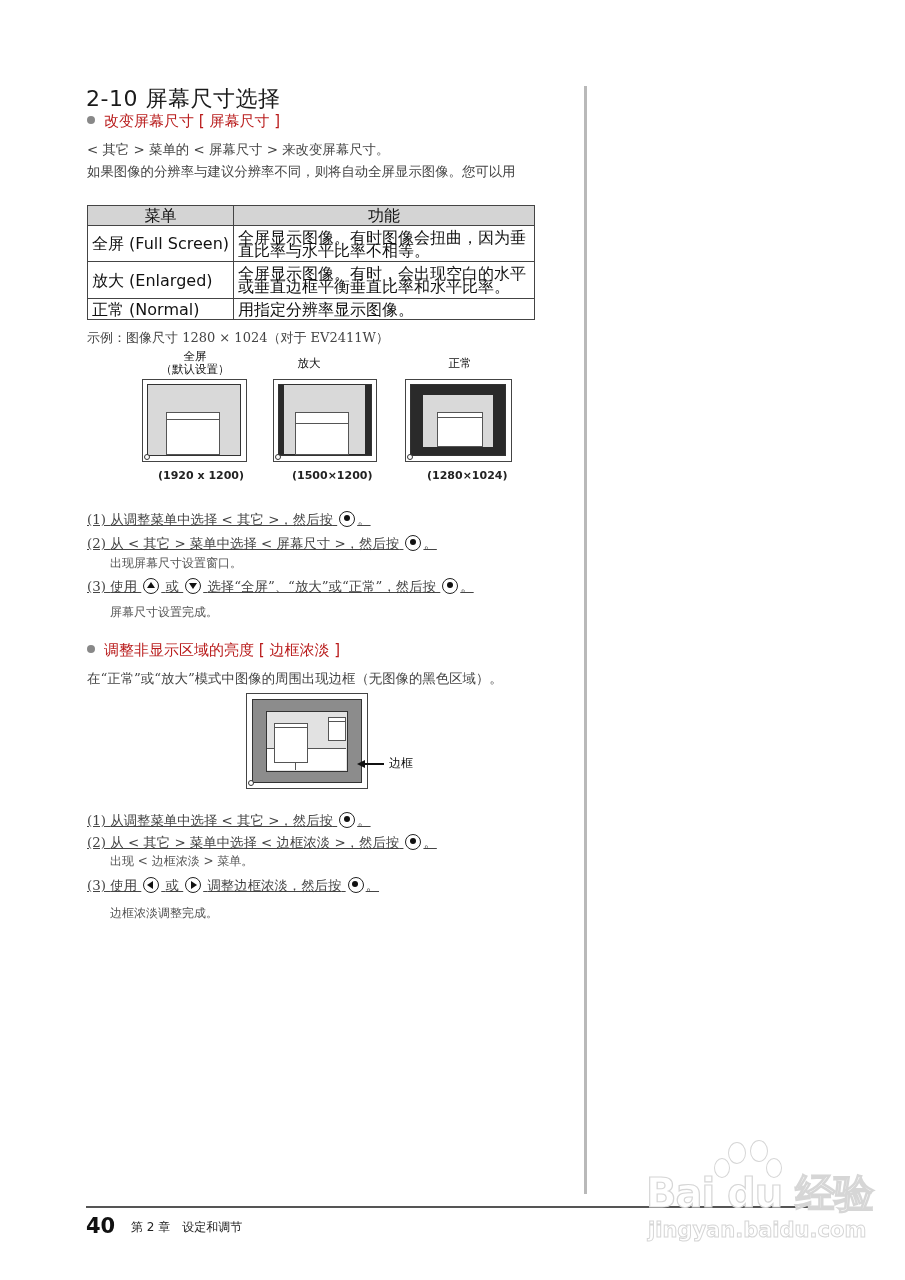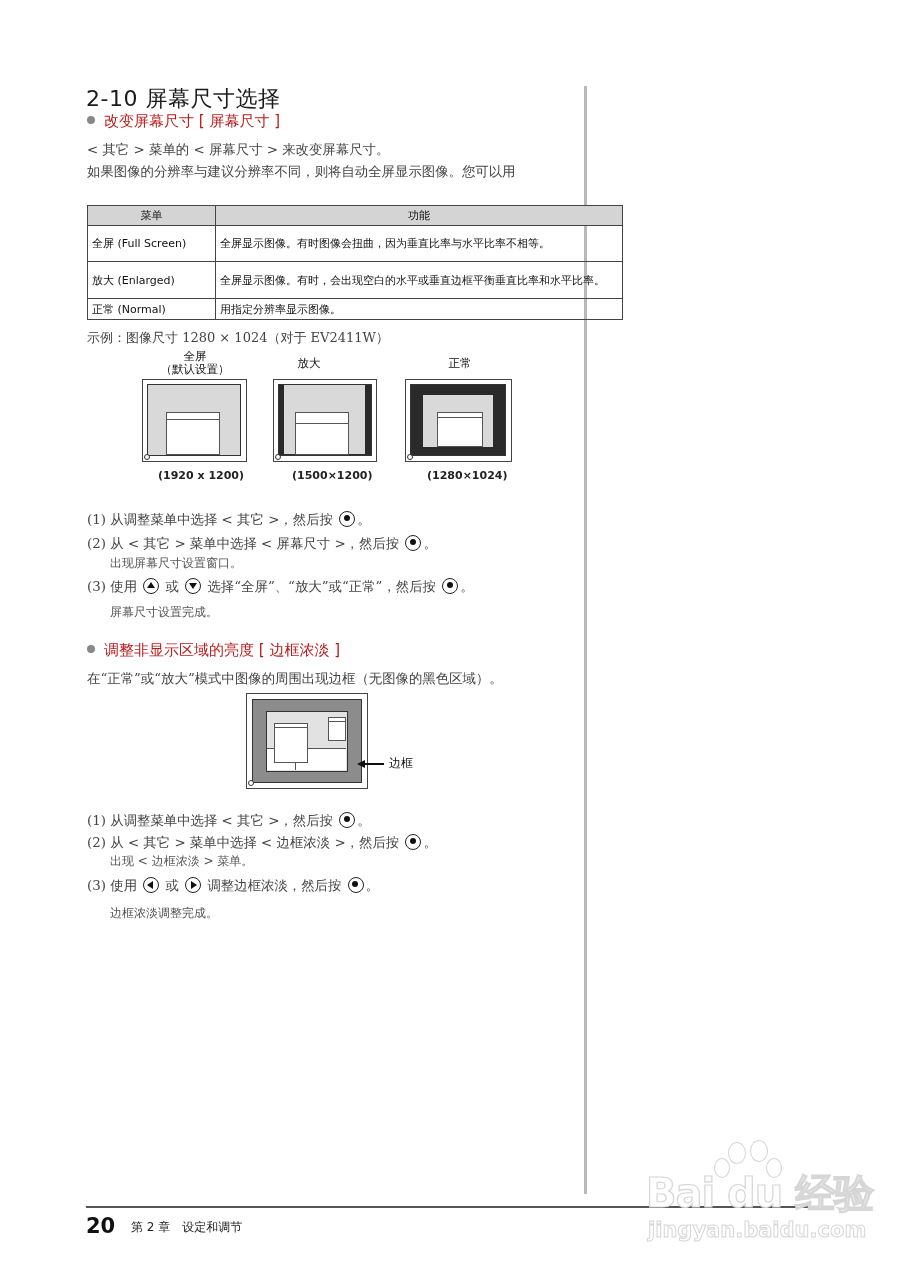--- a/index.html
+++ b/index.html
@@ -8,40 +8,40 @@
   .serif { font-family: "DejaVu Serif", "Liberation Serif", serif; }
   .abs { position: absolute; }
 
   .vrule { position: absolute; left: 584px; top: 86px; width: 3px; height: 1108px; background: #b9b9b9; }
 
   .title { left: 86px; top: 84px; font-size: 22px; color: #1a1a1a; letter-spacing: 0.5px; white-space: nowrap; }
   .bullet-h { font-size: 15px; color: #b91c1c; white-space: nowrap; }
   .bullet-h .dot { display: inline-block; width: 8px; height: 8px; border-radius: 50%; background: #888; margin-right: 9px; vertical-align: middle; position: relative; top: -2px; }
   .para { font-size: 13.4px; color: #444; line-height: 22px; }
 
-  table.menu { position: absolute; left: 87px; top: 205px; width: 536px; border-collapse: collapse; font-size: 11px; color: #111; }
+  table.menu { position: absolute; left: 87px; top: 205px; width: 448px; border-collapse: collapse; font-size: 16px; color: #111; }
   table.menu th, table.menu td { border: 1.5px solid #444; padding: 2px 4px; vertical-align: middle; text-align: left; line-height: 13px; }
   table.menu th { background: #d4d4d4; font-weight: normal; text-align: center; height: 17px; padding: 1px; }
   table.menu td.c1 { width: 119px; white-space: nowrap; }
   table.menu tr.r1 td { height: 31px; }
   table.menu tr.r2 td { height: 32px; }
   table.menu tr.r3 td { height: 16px; }
 
   .example { left: 87px; top: 329px; font-size: 13px; color: #444; white-space: nowrap; }
 
   .mon-label { font-size: 11.5px; color: #111; text-align: center; line-height: 13px; white-space: nowrap; }
   .res-label { font-size: 11px; color: #222; white-space: nowrap; font-weight: bold; }
 
   .monitor { position: absolute; border: 1.5px solid #444; background: #fff; box-sizing: border-box; }
   .screen { position: absolute; border: 1.5px solid #333; box-sizing: border-box; }
   .win { position: absolute; background: #fff; border: 1.5px solid #555; box-sizing: border-box; }
   .win .bar { position: absolute; left: 0; right: 0; top: 6px; height: 0; border-top: 1.5px solid #555; }
   .power { position: absolute; width: 4px; height: 4px; border: 1px solid #333; border-radius: 50%; background: #fff; }
 
-  .step { font-size: 13.4px; color: #444; white-space: nowrap; line-height: 18px; }
+  .step { font-size: 13.4px; color: #444; white-space: nowrap; line-height: 18px; text-decoration: underline; }
   .note { font-size: 12px; color: #555; white-space: nowrap; }
   .btn-icon { display: inline-block; width: 16px; height: 16px; border: 1.5px solid #222; border-radius: 50%; vertical-align: middle; position: relative; top: -2px; margin: 0 2px; box-sizing: border-box; }
   .btn-icon .dotc { position: absolute; left: 3.5px; top: 3.5px; width: 6px; height: 6px; border-radius: 50%; background: #111; }
   .btn-icon .tri { position: absolute; left: 3px; width: 0; height: 0; }
   .tri-up { top: 3px; border-left: 4px solid transparent; border-right: 4px solid transparent; border-bottom: 6px solid #111; }
   .tri-down { top: 4px; border-left: 4px solid transparent; border-right: 4px solid transparent; border-top: 6px solid #111; }
   .tri-left { top: 3px; left: 3px !important; border-top: 4px solid transparent; border-bottom: 4px solid transparent; border-right: 6px solid #111; }
   .tri-right { top: 3px; left: 5px !important; border-top: 4px solid transparent; border-bottom: 4px solid transparent; border-left: 6px solid #111; }
 
   .footer-rule { left: 86px; top: 1206px; width: 740px; height: 1.5px; background: #555; }
@@ -191,21 +191,21 @@
   <span>(3)</span> <span>使用</span>
   <span class="btn-icon"><span class="tri tri-left"></span></span>
   <span>或</span>
   <span class="btn-icon"><span class="tri tri-right"></span></span>
   <span>调整边框浓淡，然后按</span>
   <span class="btn-icon"><span class="dotc"></span></span><span>。</span>
 </div>
 <div class="abs note serif" style="left:110px; top:905px;">边框浓淡调整完成。</div>
 
 <div class="abs footer-rule"></div>
-<div class="abs page-num sans">20</div>
+<div class="abs page-num sans">40</div>
 <div class="abs chapter sans">
   <span>第 2 章</span><span class="gap"></span><span>设定和调节</span>
 </div>
 
 <div class="abs wm sans">
   <div class="paw" style="left:88px; top:2px; width:16px; height:20px;"></div>
   <div class="paw" style="left:110px; top:0px; width:16px; height:20px;"></div>
   <div class="paw" style="left:74px; top:18px; width:14px; height:18px;"></div>
   <div class="paw" style="left:126px; top:18px; width:14px; height:18px;"></div>
   <div class="wm-brand">Bai du 经验</div>

